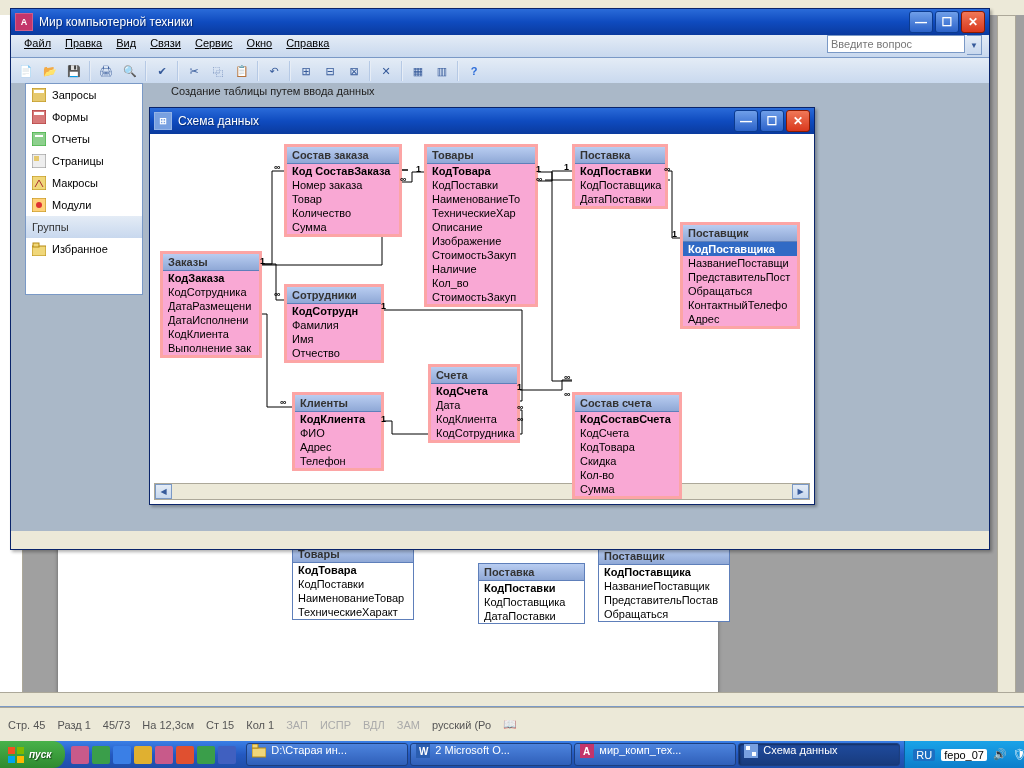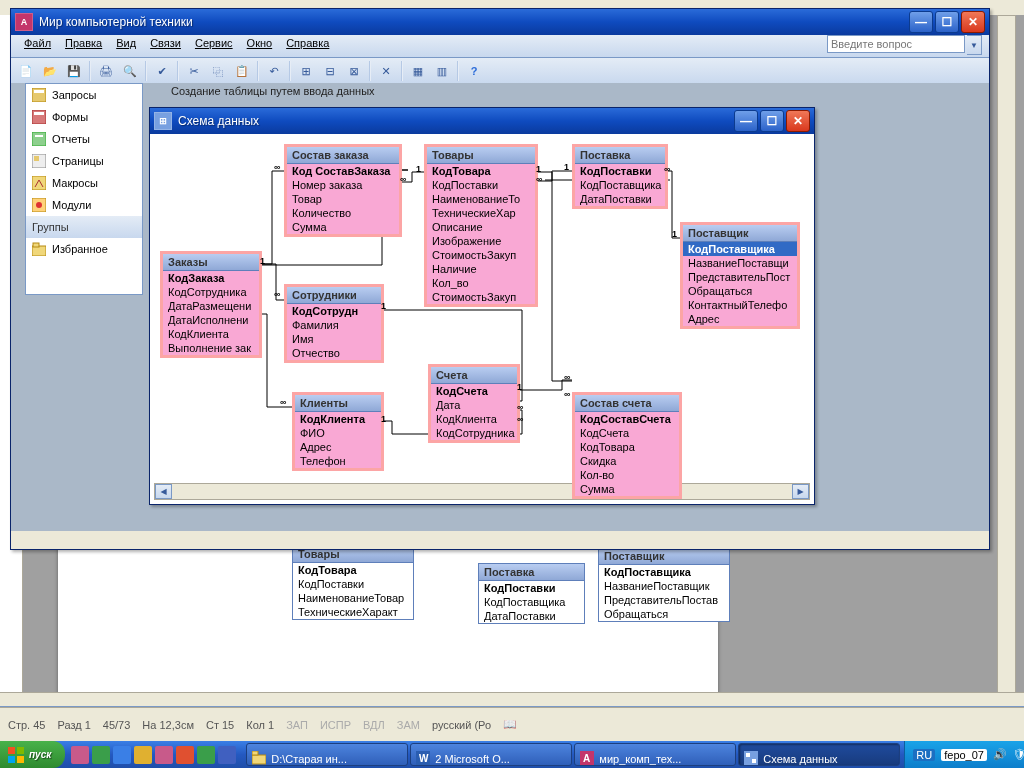--- a/index.html
+++ b/index.html
@@ -70,21 +70,21 @@
 
   
   .taskbar { position:absolute; left:0; bottom:0; width:1024px; height:27px;
     background:linear-gradient(#3a7fe6,#2459c1 50%,#1f4ea9); display:flex; align-items:center; color:#fff; }
   .start { height:27px; padding:0 14px 0 8px; background:linear-gradient(#49b24a,#2e8a2f); font-weight:bold; font-style:italic;
     border-radius:0 12px 12px 0; display:flex; align-items:center; gap:5px; font-size:10px; text-shadow:1px 1px 1px rgba(0,0,0,.5); }
   .ql { display:flex; gap:3px; padding:0 6px; }
   .ql div { width:18px; height:18px; border-radius:2px; }
   .tasks { display:flex; gap:2px; padding:0 4px; flex:1; }
   .task { height:21px; width:150px; background:linear-gradient(#4d84de,#2f5fb9); border:1px solid #1c3f7f; border-radius:3px;
-    display:flex; align-items:flex-end; gap:5px; padding:0 5px; font-size:11px; cursor:pointer; overflow:hidden; white-space:nowrap; }
+    display:flex; align-items:flex-start; gap:5px; padding:0 5px; font-size:11px; cursor:pointer; overflow:hidden; white-space:nowrap; }
   .task.active { background:linear-gradient(#1f4b9e,#183b7d); box-shadow:inset 1px 1px 2px rgba(0,0,0,.4); }
   .tray { margin-left:auto; height:27px; background:linear-gradient(#1aa3e8,#0d7ecb); display:flex; align-items:center; gap:6px; padding:0 8px; font-size:11px; border-left:1px solid #0b5f9f;}
   .tray .lang { background:#1b6fc2; padding:0 3px; border-radius:2px; }
 
   
   svg { display:block; }
 </style>
 </head>
 <body>
 

